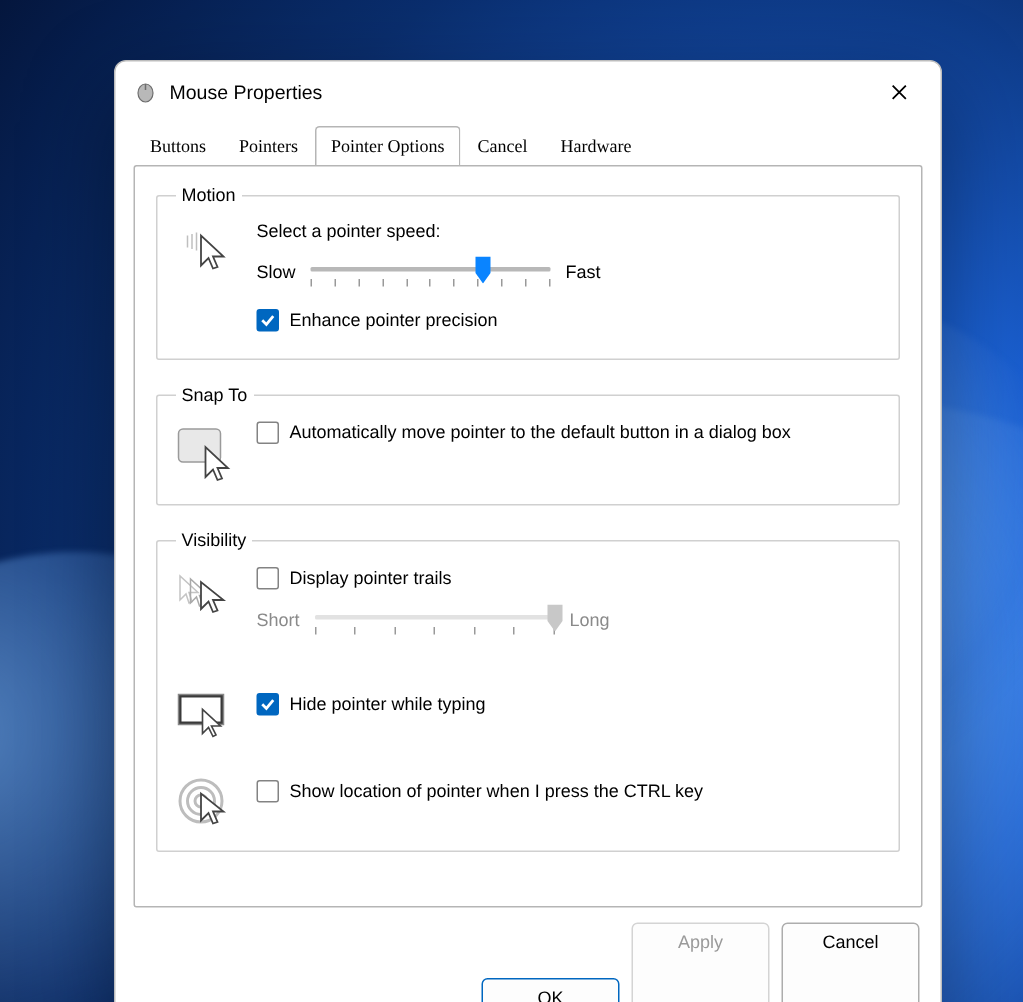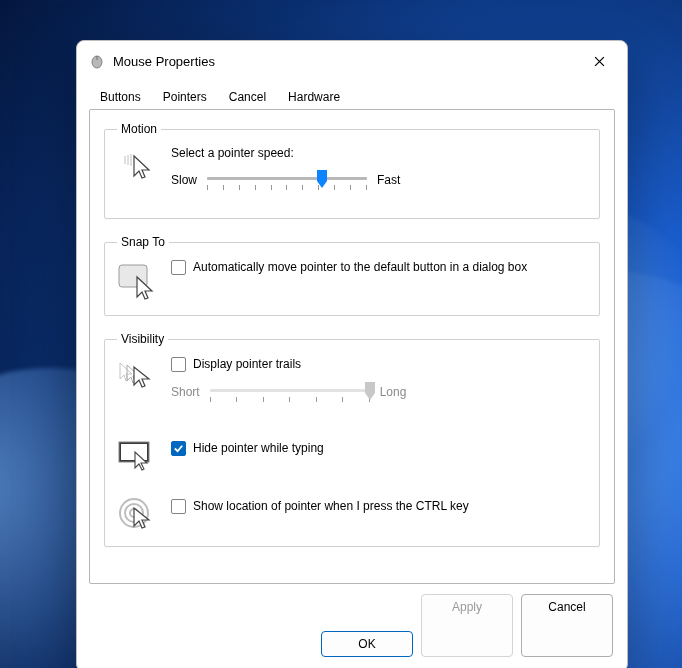--- a/index.html
+++ b/index.html
@@ -72,20 +72,21 @@
     font-size: 12px;
     color: #000;
     cursor: pointer;
     border: 1px solid transparent;
     border-bottom: none;
     border-top-left-radius: 3px;
     border-top-right-radius: 3px;
     position: relative;
     top: 1px;
     background: #fff;
+    font-family: Liberation Serif, serif;
   }
   .tab.active {
     border-color: #b5b5b5;
     background: #fff;
     z-index: 2;
   }
   .tab-content-wrap {
     margin: 0 12px 10px 12px;
     border: 1px solid #b5b5b5;
     border-radius: 2px;
@@ -223,20 +224,21 @@
     <div class="close-btn">
       <svg viewBox="0 0 10 10">
           <path d="M1 1 L9 9 M9 1 L1 9" stroke="currentColor" stroke-width="1.1" fill="none"></path>
         </svg>
     </div>
   </div>
 
   <div class="tabstrip">
     <div class="tab">Buttons</div>
     <div class="tab">Pointers</div>
+    <div class="tab active">Pointer Options</div>
     <div class="tab">Cancel</div>
     <div class="tab">Hardware</div>
   </div>
 
   <div class="tab-content-wrap">
 
     <fieldset class="group">
       <legend>Motion</legend>
       <div class="row">
         <div class="icon-col">
@@ -265,20 +267,28 @@
                   <span></span>
                 </div>
               <div class="slider-thumb" style="left:72%">
                 <svg viewBox="0 0 14 18">
                     <path d="M2 0 H12 V11 L7 18 L2 11 Z" fill="#0a84ff"></path>
                   </svg>
               </div>
             </div>
             <span class="txt">Fast</span>
           </div>
+          <div class="chk-row">
+            <div class="chk checked">
+              <svg viewBox="0 0 12 12">
+                  <path d="M2 6 L5 9 L10 3" stroke="#fff" stroke-width="2" fill="none"></path>
+                </svg>
+            </div>
+            <span class="chk-label">Enhance pointer precision</span>
+          </div>
         </div>
       </div>
     </fieldset>
 
     <fieldset class="group">
       <legend>Snap To</legend>
       <div class="row">
         <div class="icon-col">
           <svg width="40" height="38" viewBox="0 0 40 38">
             <rect x="2" y="2" width="28" height="22" rx="3" fill="#e8e8e8" stroke="#9a9a9a"></rect>

